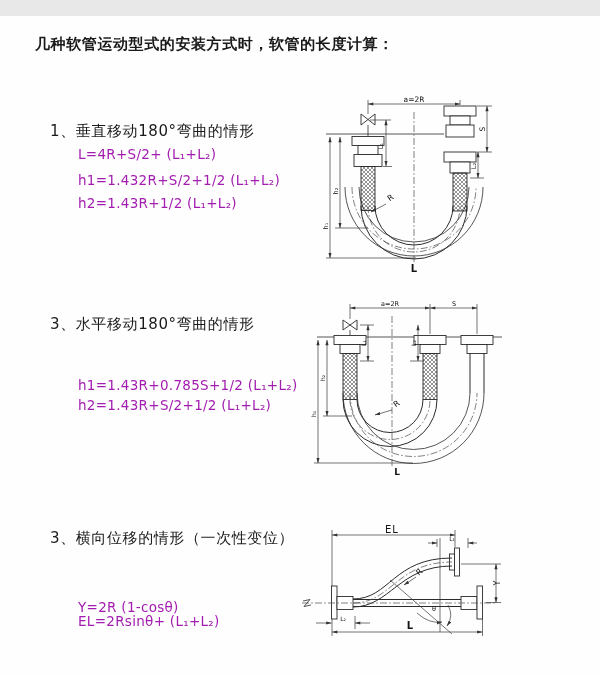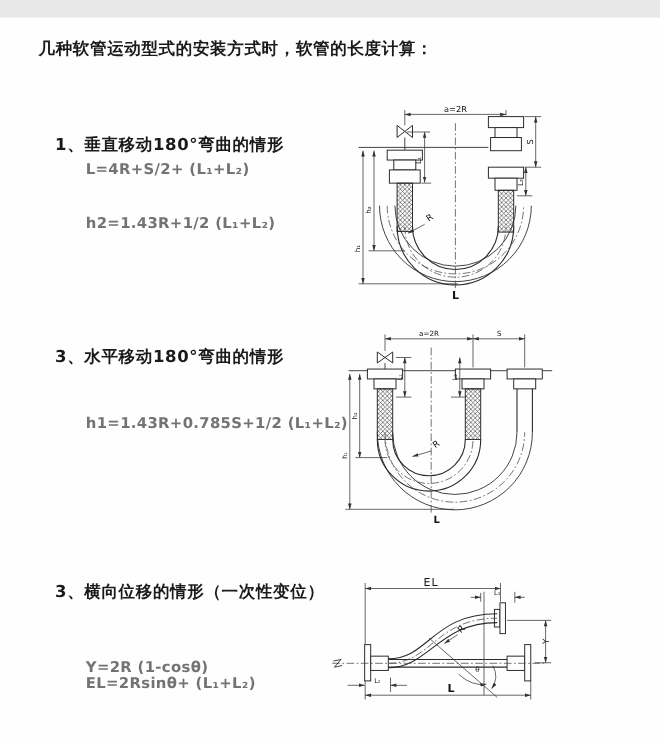--- a/index.html
+++ b/index.html
@@ -9,26 +9,26 @@
     font-family:"DejaVu Sans","Liberation Sans",sans-serif;
     color:#1a1a1a;
     padding-left:29px;
   }
   .title {
     position:absolute; left:35px; top:19px;
     font-size:15px; font-weight:bold; letter-spacing:0.6px; white-space:nowrap;
   }
   .heading {
     position:absolute; left:50px;
-    font-size:15px; font-weight:bold; letter-spacing:0.6px; white-space:nowrap;
+    font-size:15px; font-weight:normal; letter-spacing:0.6px; white-space:nowrap;
   }
   .formula {
     position:absolute; left:78px;
-    font-size:13.5px; font-weight:700; letter-spacing:0.3px; white-space:nowrap;
-    color:#737373;
+    font-size:13.5px; font-weight:400; letter-spacing:0.3px; white-space:nowrap;
+    color:#a21caf;
   }
   .diag { position:absolute; }
   svg { display:block; }
   svg text { fill:#141414; font-family:"DejaVu Sans","Liberation Sans",sans-serif; }
   .ol  { stroke:#2b2b2b; stroke-width:1;   fill:none; }          
   .tl  { stroke:#2b2b2b; stroke-width:0.8; fill:none; }          
   .dl  { stroke:#3a3a3a; stroke-width:0.7; fill:none; }          
   .cl  { stroke:#4a4a4a; stroke-width:0.7; fill:none; stroke-dasharray:7 2.2 1.6 2.2; } 
   .fit { stroke:#2b2b2b; stroke-width:0.9; fill:#fefefe; }
   .braid { stroke:#2b2b2b; stroke-width:0.9; fill:url(#braid); }
@@ -36,24 +36,26 @@
 </style>
 </head>
 <body>
 
 <div class="page">
 
   <div class="title">几种软管运动型式的安装方式时，软管的长度计算：</div>
 
   <div class="heading" style="top:106px">1、垂直移动180°弯曲的情形</div>
   <div class="formula" style="top:130px">L=4R+S/2+ (L₁+L₂)</div>
+  <div class="formula" style="top:155.5px">h1=1.432R+S/2+1/2 (L₁+L₂)</div>
   <div class="formula" style="top:179px">h2=1.43R+1/2 (L₁+L₂)</div>
 
   <div class="heading" style="top:299px">3、水平移动180°弯曲的情形</div>
   <div class="formula" style="top:361px">h1=1.43R+0.785S+1/2 (L₁+L₂)</div>
+  <div class="formula" style="top:380.5px">h2=1.43R+S/2+1/2 (L₁+L₂)</div>
 
   <div class="heading" style="top:513px">3、横向位移的情形（一次性变位）</div>
   <div class="formula" style="top:583px">Y=2R (1-cosθ)</div>
   <div class="formula" style="top:597px">EL=2Rsinθ+ (L₁+L₂)</div>
 
   <svg class="diag" style="left:312px; top:75px" width="194" height="186" viewBox="312 75 194 186">
     <defs>
       <marker id="aE" markerWidth="9" markerHeight="6" refX="7.6" refY="3" orient="auto">
         <path d="M0,0.7 L7.8,3 L0,5.3 z" fill="#333"></path>
       </marker>

